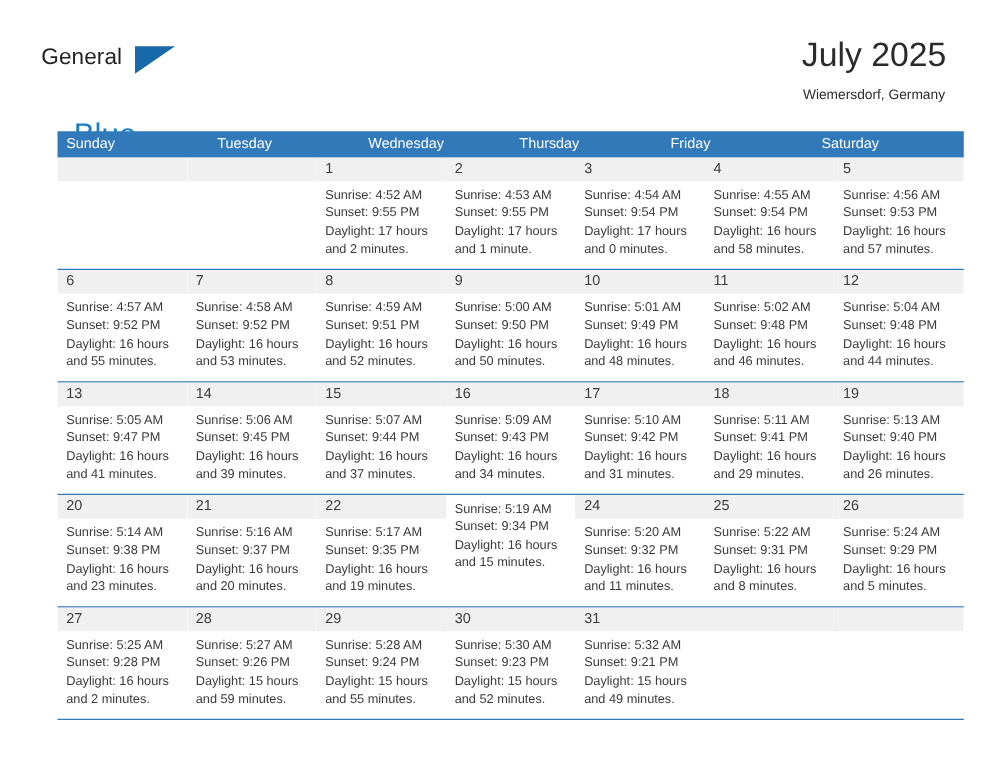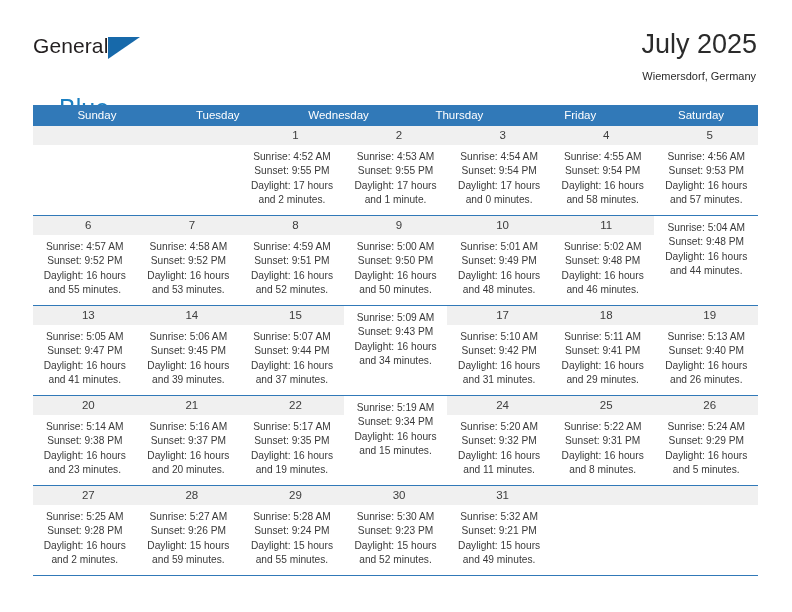--- a/index.html
+++ b/index.html
@@ -30,21 +30,21 @@
     height: 70px;
   }
   .logo {
     position: absolute;
     left: 0;
     top: 6px;
     width: 130px;
     height: 58px;
   }
   .logo-general {
-    font-size: 21px;
+    font-size: 18px;
     color: #231f20;
     letter-spacing: 0.1px;
     line-height: 23px;
     font-family: "Liberation Sans", sans-serif;
   }
   .logo-blue {
     font-size: 25px;
     color: #1a7fc1;
     line-height: 22px;
     margin-left: 26px;
@@ -77,24 +77,23 @@
     font-size: 11px;
     color: #2b2b2b;
     line-height: 20px;
     margin: 6px 0 0 0;
     font-weight: normal;
   }
 
   
   .calendar {
     position: absolute;
-    left: 33px;
+    left: 46px;
     top: 105px;
     width: 725px;
-    text-align: center;
   }
   .weekday-row {
     display: flex;
     background: #3а7fc1;
     background: #3179b8;
     height: 21px;
   }
   .weekday {
     flex: 1 1 0;
     font-size: 11.5px;
@@ -286,20 +285,21 @@
           <div class="day-cell">
             <div class="day-num-band">11</div>
             <div class="day-body">
               <div>Sunrise: 5:02 AM</div>
               <div>Sunset: 9:48 PM</div>
               <div>Daylight: 16 hours</div>
               <div>and 46 minutes.</div>
             </div>
           </div>
           <div class="day-cell">
+            <div class="day-num-band">12</div>
             <div class="day-body">
               <div>Sunrise: 5:04 AM</div>
               <div>Sunset: 9:48 PM</div>
               <div>Daylight: 16 hours</div>
               <div>and 44 minutes.</div>
             </div>
           </div>
         </div>
         <div class="week-row">
           <div class="day-cell">
@@ -323,20 +323,21 @@
           <div class="day-cell">
             <div class="day-num-band">15</div>
             <div class="day-body">
               <div>Sunrise: 5:07 AM</div>
               <div>Sunset: 9:44 PM</div>
               <div>Daylight: 16 hours</div>
               <div>and 37 minutes.</div>
             </div>
           </div>
           <div class="day-cell">
+            <div class="day-num-band">16</div>
             <div class="day-body">
               <div>Sunrise: 5:09 AM</div>
               <div>Sunset: 9:43 PM</div>
               <div>Daylight: 16 hours</div>
               <div>and 34 minutes.</div>
             </div>
           </div>
           <div class="day-cell">
             <div class="day-num-band">17</div>
             <div class="day-body">

